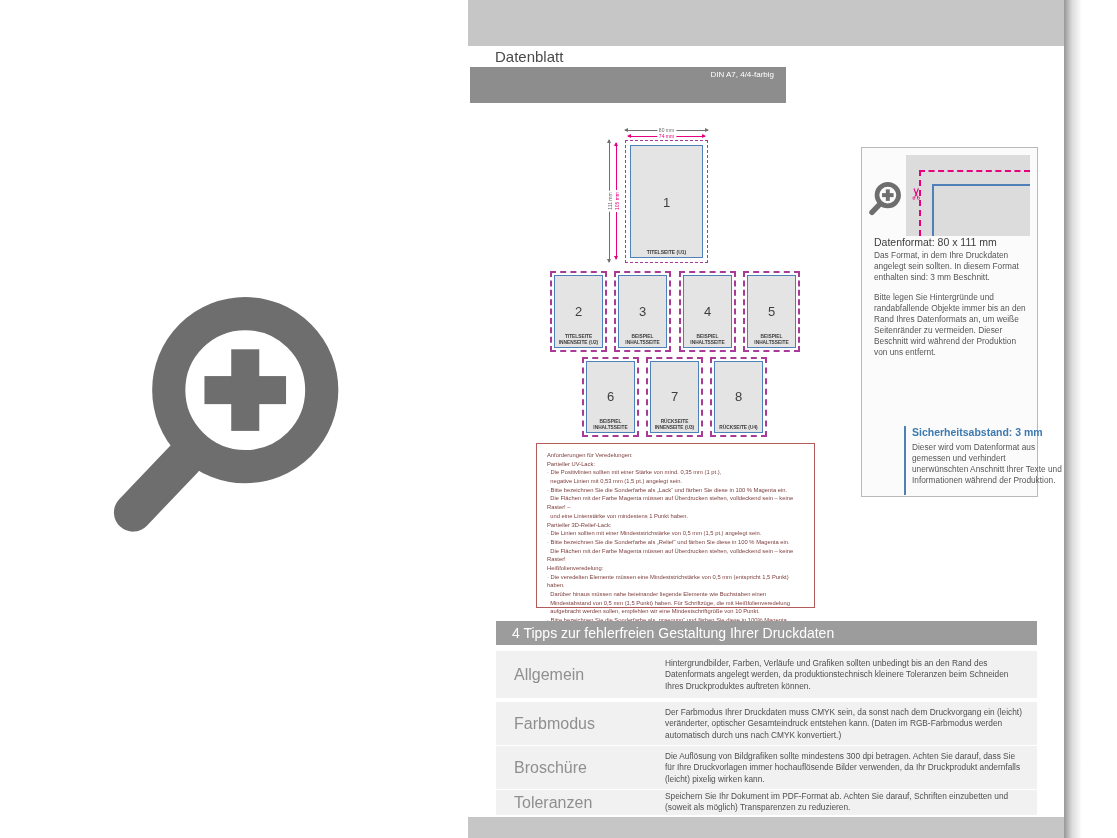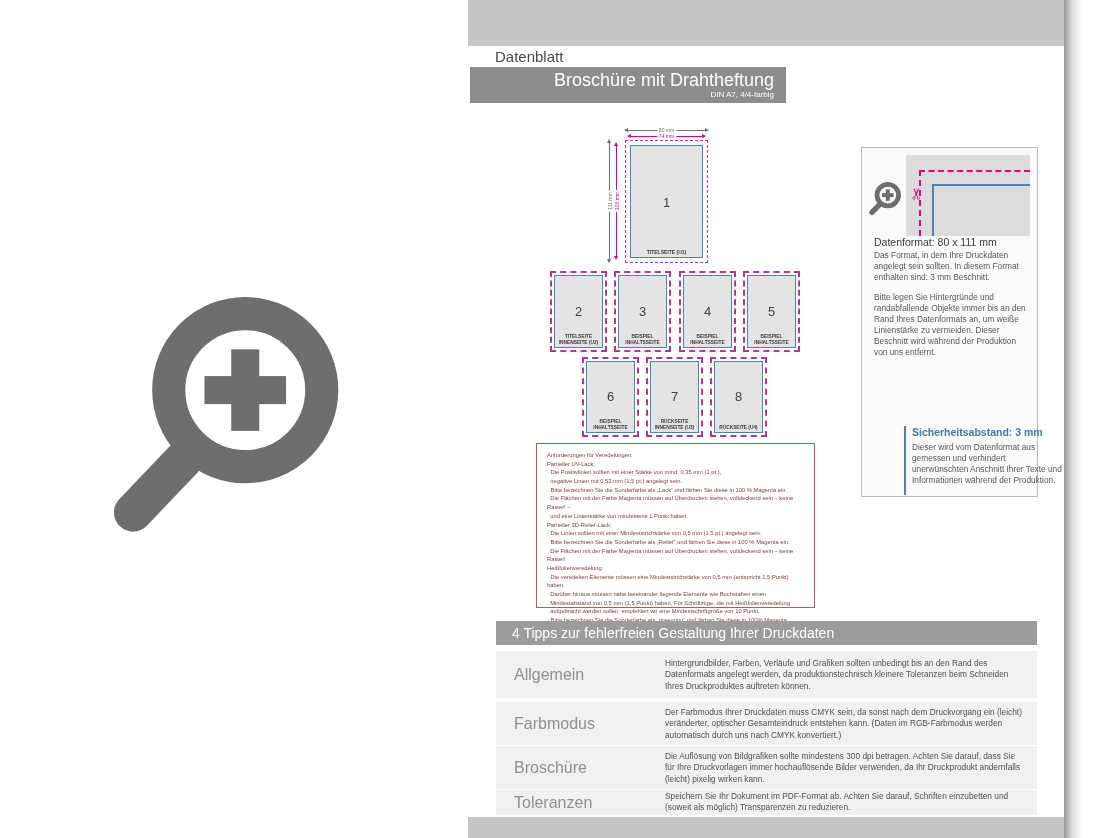--- a/index.html
+++ b/index.html
@@ -96,21 +96,20 @@
   </div>
 
   <div class="sheet">
     <div class="band-top"></div>
     <div class="band-bottom"></div>
   </div>
 
   <div class="tab">Datenblatt</div>
 
   <div class="titlebar">
-    <div class="t">Broschüre mit Drahtheftung</div>
     <div class="s">DIN A7, 4/4-farbig</div>
   </div>
 
   <div class="dim-h c-gray" style="left:625px;top:130px;width:83px;">
     <span class="dlabel">80 mm</span>
   </div>
   <div class="dim-h c-mag" style="left:628px;top:136px;width:77px;">
     <span class="dlabel">74 mm</span>
   </div>
   <div class="dim-v c-gray" style="left:609px;top:140px;height:122px;">
@@ -200,21 +199,21 @@
     <div class="mini">
       <div class="dash-h"></div>
       <div class="dash-v"></div>
       <div class="blue-corner"></div>
       <div class="scissors">✂</div>
     </div>
 
     <div class="ip-sec" style="top:88px;">
       <p class="ip-h">Datenformat: 80 x 111 mm</p>
       <p class="ip-body">Das Format, in dem Ihre Druckdaten angelegt sein sollten. In diesem Format enthalten sind: 3 mm Beschnitt.</p>
-      <p class="ip-body">Bitte legen Sie Hintergründe und randabfallende Objekte immer bis an den Rand Ihres Datenformats an, um weiße Linienstärke zu vermeiden. Dieser Beschnitt wird während der Produktion von uns entfernt.</p>
+      <p class="ip-body">Bitte legen Sie Hintergründe und randabfallende Objekte immer bis an den Rand Ihres Datenformats an, um weiße Seitenränder zu vermeiden. Dieser Beschnitt wird während der Produktion von uns entfernt.</p>
     </div>
 
 
     <div class="ip-blue" style="top:278px;margin-left:36px;">
       <p class="ip-h-blue">Sicherheitsabstand: 3 mm</p>
       <p class="ip-body">Dieser wird vom Datenformat aus gemessen und verhindert unerwünschten Anschnitt Ihrer Texte und Informationen während der Produktion.</p>
     </div>
   </div>
 
   <div class="tips-header">4 Tipps zur fehlerfreien Gestaltung Ihrer Druckdaten</div>

